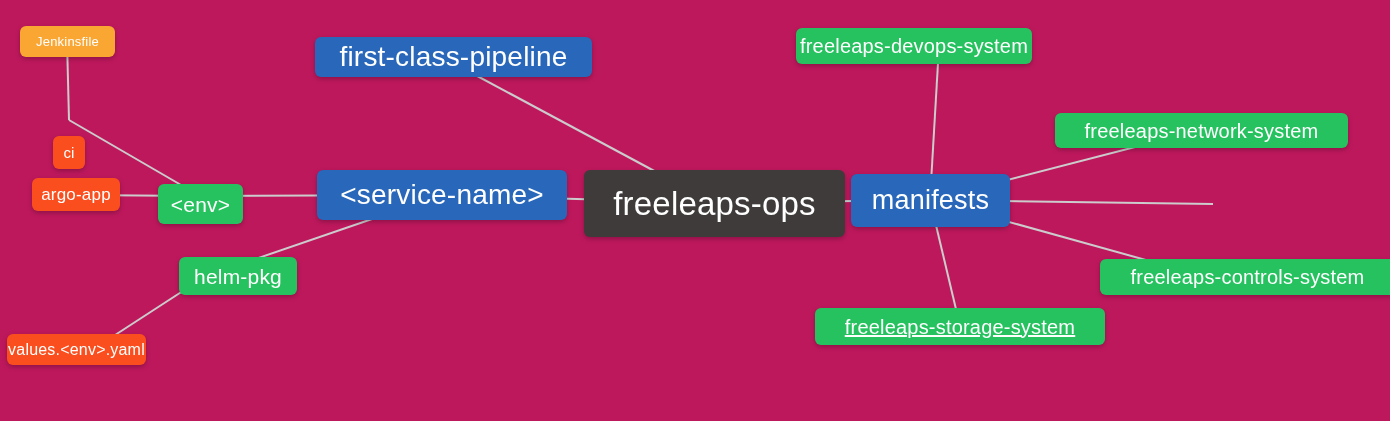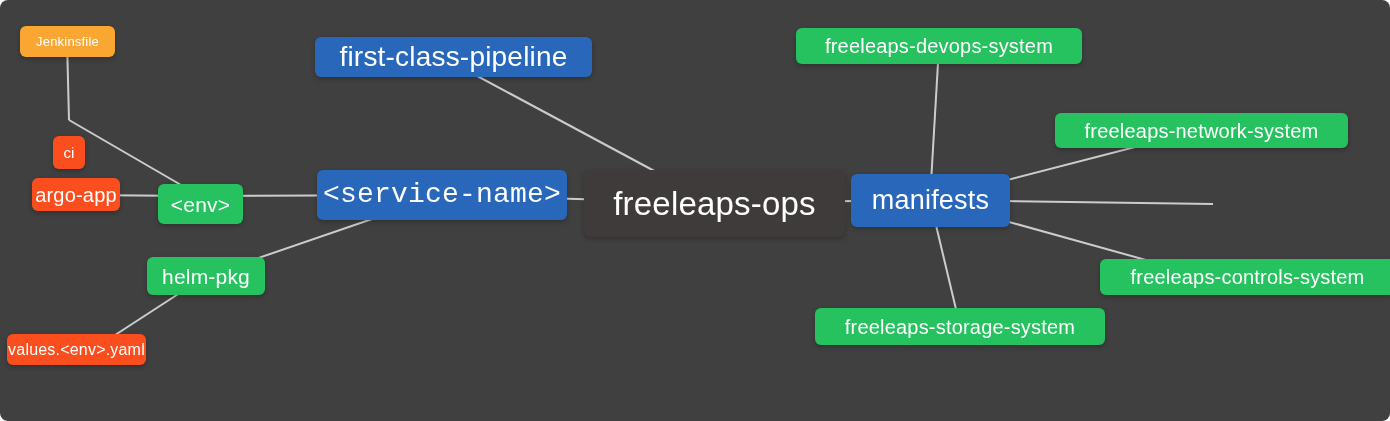--- a/index.html
+++ b/index.html
@@ -1,43 +1,43 @@
 <!DOCTYPE html>
 <html><head>
 <meta charset="utf-8">
 <style>
   html,body{margin:0;padding:0;background:#ffffff;}
   body{font-family:"Liberation Sans","DejaVu Sans",sans-serif;}
-  #canvas{position:relative;width:1390px;height:421px;background:#404040;overflow:hidden;border-radius:8px;}
+  #canvas{position:relative;width:1390px;height:421px;background:#be185d;overflow:hidden;}
   #edges{position:absolute;left:0;top:0;z-index:1;}
   #edges line{stroke-width:2;fill:none;}
   .node{
     position:absolute;z-index:2;
     display:flex;align-items:center;justify-content:center;
     color:#ffffff;border-radius:6px;
     box-shadow:0 2px 5px rgba(0,0,0,0.25);
     white-space:nowrap;cursor:pointer;line-height:1;
     letter-spacing:0.2px;
   }
   
   .n-jenkinsfile{left:20px;top:26px;width:95px;height:31px;font-size:13px;}
   .n-ci{left:53px;top:104px;width:32px;height:33px;font-size:15px;}
-  .n-argo{left:32px;top:178px;width:88px;height:33px;font-size:20px;}
+  .n-argo{left:32px;top:178px;width:88px;height:33px;font-size:17px;}
   .n-env{left:158px;top:176px;width:85px;height:40px;font-size:21px;margin-top:8px;}
   .n-helm{left:147px;top:257px;width:118px;height:38px;font-size:21px;}
   .n-values{left:7px;top:334px;width:139px;height:31px;font-size:16px;}
   .n-fcp{left:315px;top:37px;width:277px;height:40px;font-size:28px;}
   .n-service{left:317px;top:170px;width:250px;height:50px;font-size:28px;}
   .n-ops{left:584px;top:170px;width:261px;height:67px;font-size:33px;}
   .n-manifests{left:851px;top:174px;width:159px;height:53px;font-size:27px;}
-  .n-devops{left:796px;top:28px;width:286px;height:36px;font-size:20px;}
+  .n-devops{left:796px;top:28px;width:236px;height:36px;font-size:20px;}
   .n-network{left:1055px;top:113px;width:293px;height:35px;font-size:20px;}
   .n-monitoring{left:1051px;top:186px;width:324px;height:36px;font-size:20px;}
   .n-controls{left:1060px;top:259px;width:295px;height:36px;font-size:20px;}
-  .n-storage{left:815px;top:308px;width:290px;height:37px;font-size:20px;}
+  .n-storage{left:815px;top:308px;width:290px;height:37px;font-size:20px;text-decoration:underline;}
 </style>
 </head>
 <body>
 
 <div id="canvas">
 
   <svg id="edges" width="1390" height="421" viewBox="0 0 1390 421">
     <line x1="67" y1="41" x2="69" y2="120" style="stroke: rgb(204, 204, 204);"></line>
     <line x1="69" y1="120" x2="200" y2="196" style="stroke: rgb(204, 204, 204);"></line>
     <line x1="76" y1="195" x2="200" y2="196" style="stroke: rgb(204, 204, 204);"></line>
@@ -51,24 +51,24 @@
     <line x1="930" y1="200" x2="1201" y2="130" style="stroke: rgb(204, 204, 204);"></line>
     <line x1="930" y1="200" x2="1213" y2="204" style="stroke: rgb(204, 204, 204);"></line>
     <line x1="930" y1="200" x2="1207" y2="277" style="stroke: rgb(204, 204, 204);"></line>
     <line x1="930" y1="200" x2="960" y2="326" style="stroke: rgb(204, 204, 204);"></line>
   </svg>
 
   <div class="node n-jenkinsfile" style="background-color: rgb(250, 166, 51);">Jenkinsfile</div>
   <div class="node n-ci" style="background-color: rgb(250, 78, 30); margin-top: 32px;">ci</div>
   <div class="node n-argo" style="background-color: rgb(250, 78, 30);">argo-app</div>
   <div class="node n-env" style="background-color: rgb(38, 194, 95);">&lt;env&gt;</div>
-  <div class="node n-helm" style="background-color: rgb(38, 194, 95);">helm-pkg</div>
+  <div class="node n-helm" style="background-color: rgb(38, 194, 95); margin-left: 32px;">helm-pkg</div>
   <div class="node n-values" style="background-color: rgb(250, 78, 30);">values.&lt;env&gt;.yaml</div>
   <div class="node n-fcp" style="background-color: rgb(40, 103, 185);">first-class-pipeline</div>
-  <div class="node n-service" style="background-color: rgb(40, 103, 185); font-family: Liberation Mono, monospace;">&lt;service-name&gt;</div>
+  <div class="node n-service" style="background-color: rgb(40, 103, 185);">&lt;service-name&gt;</div>
   <div class="node n-ops" style="background-color: rgb(63, 59, 58);">freeleaps-ops</div>
   <div class="node n-manifests" style="background-color: rgb(40, 103, 185);">manifests</div>
   <div class="node n-devops" style="background-color: rgb(38, 194, 95);">freeleaps-devops-system</div>
   <div class="node n-network" style="background-color: rgb(38, 194, 95);">freeleaps-network-system</div>
   <div class="node n-controls" style="background-color: rgb(38, 194, 95); margin-left: 40px;">freeleaps-controls-system</div>
   <div class="node n-storage" style="background-color: rgb(38, 194, 95);">freeleaps-storage-system</div>
 
 </div>
 
 </body></html>

